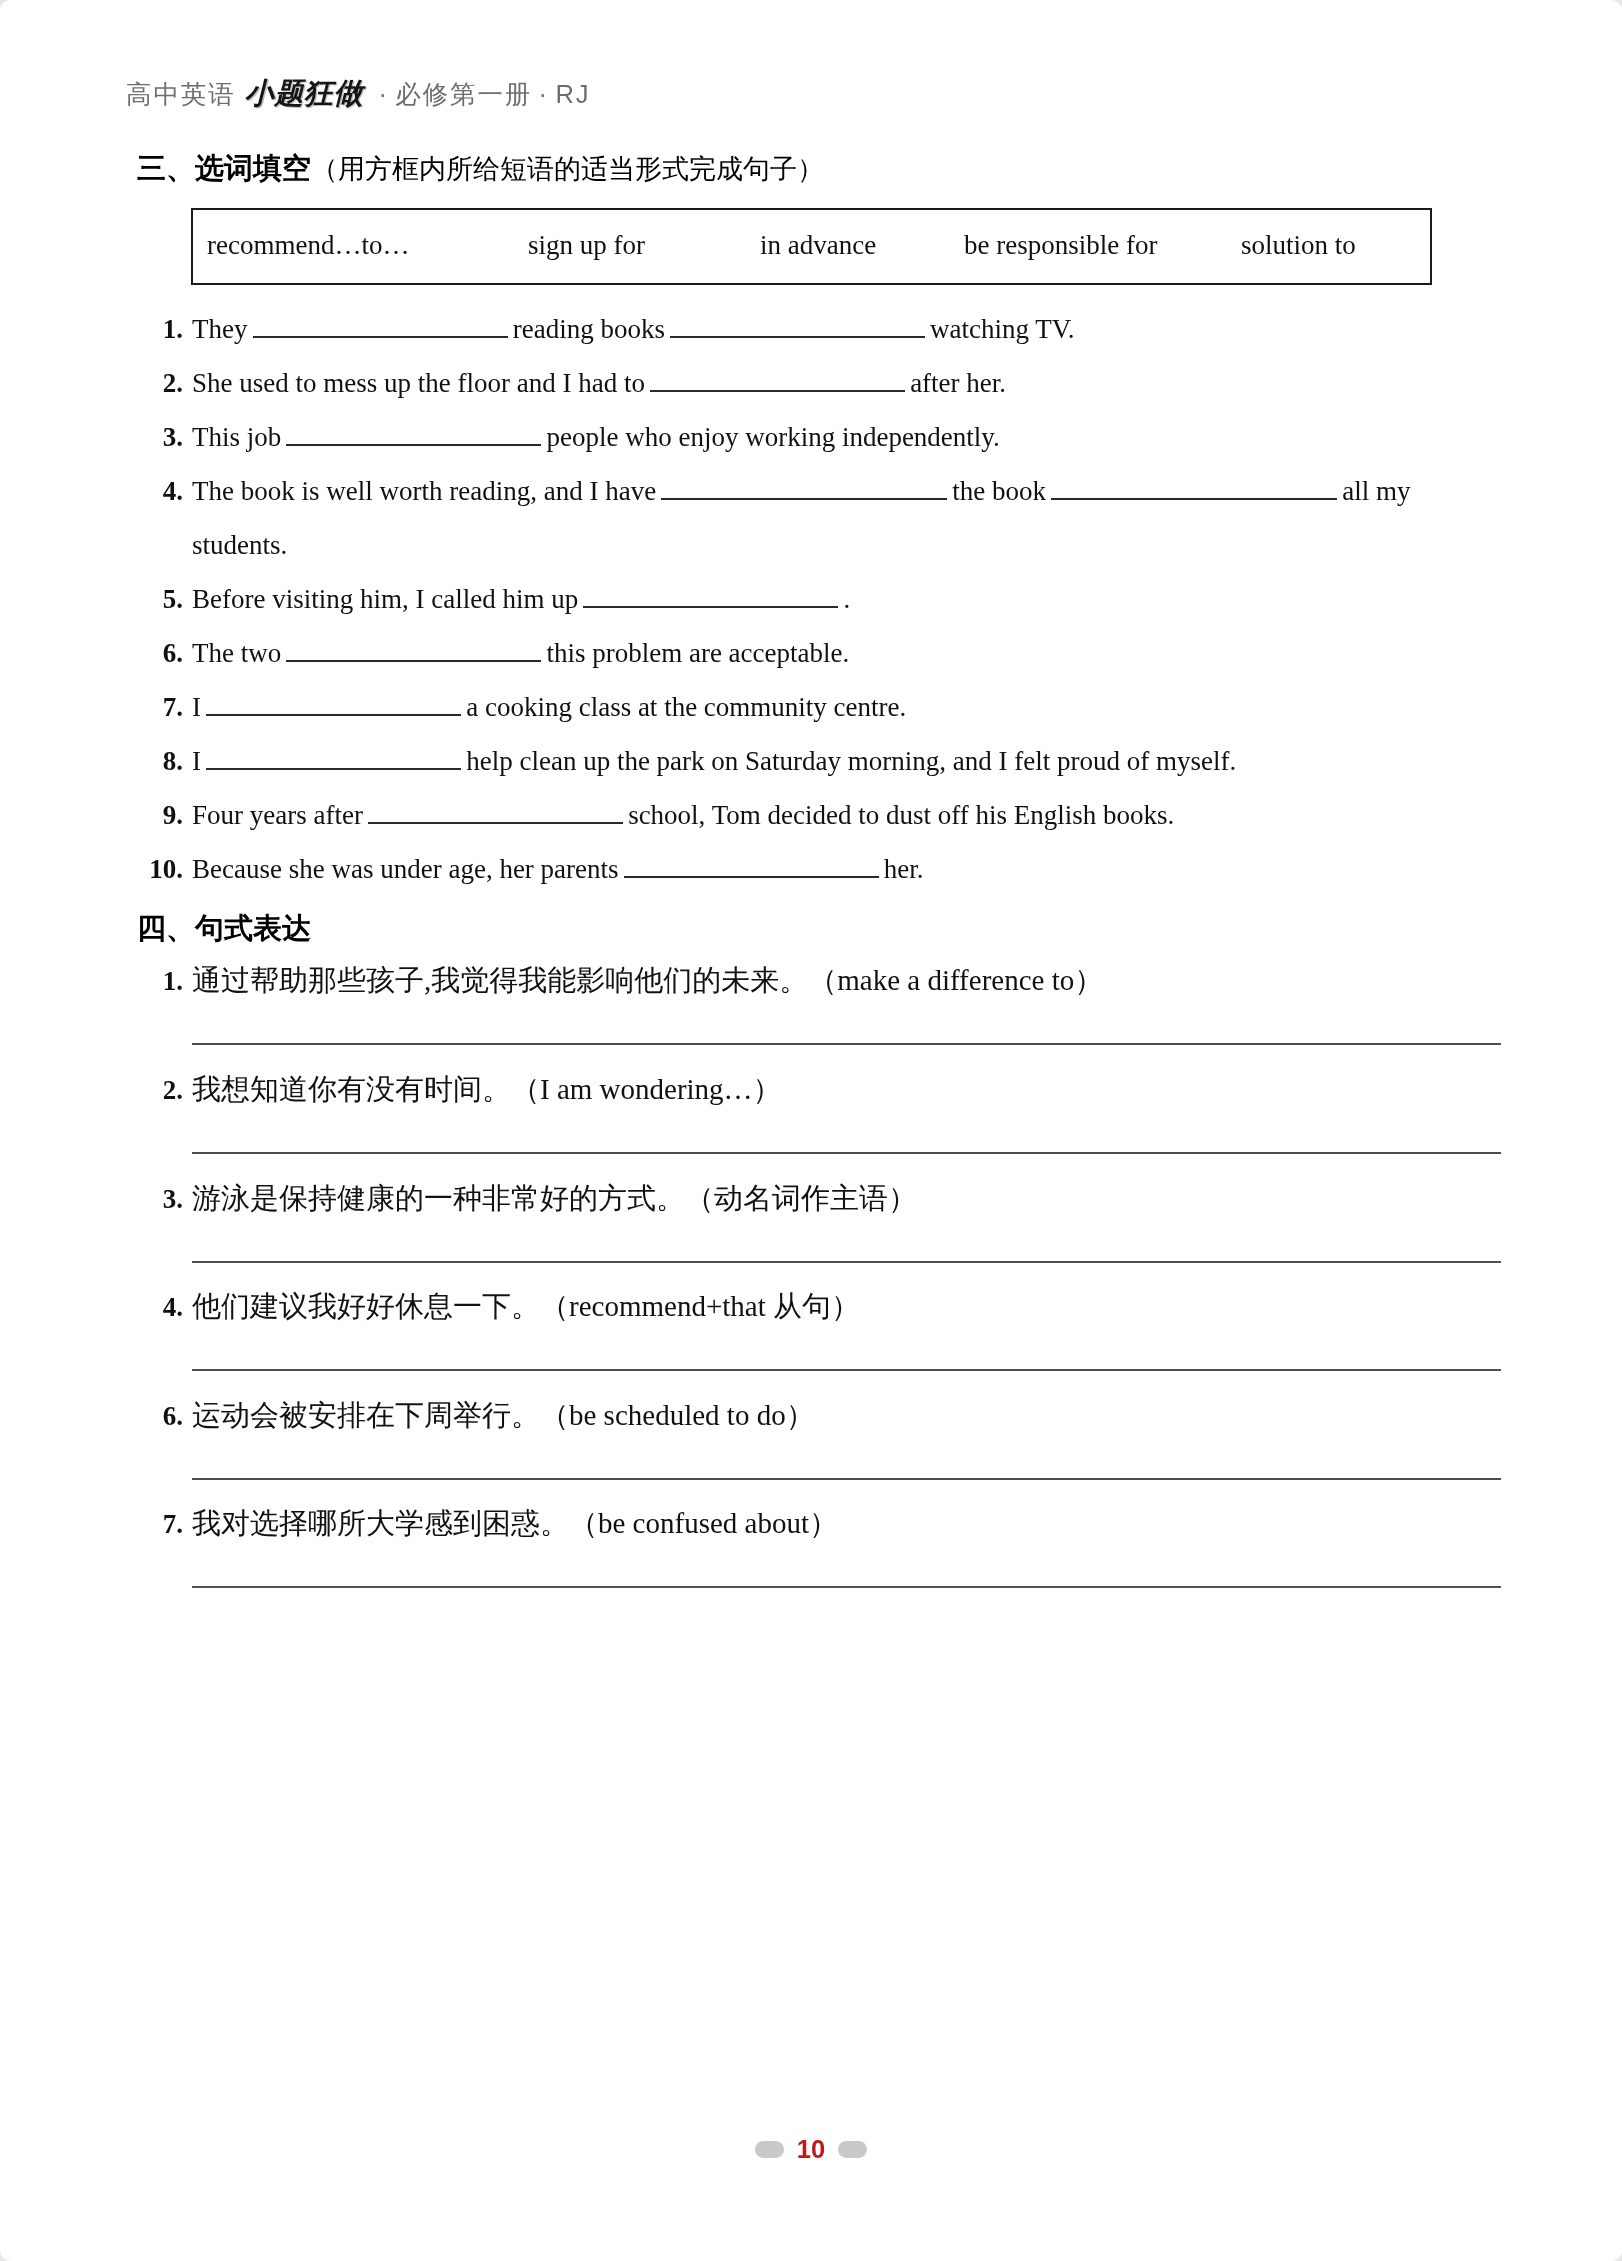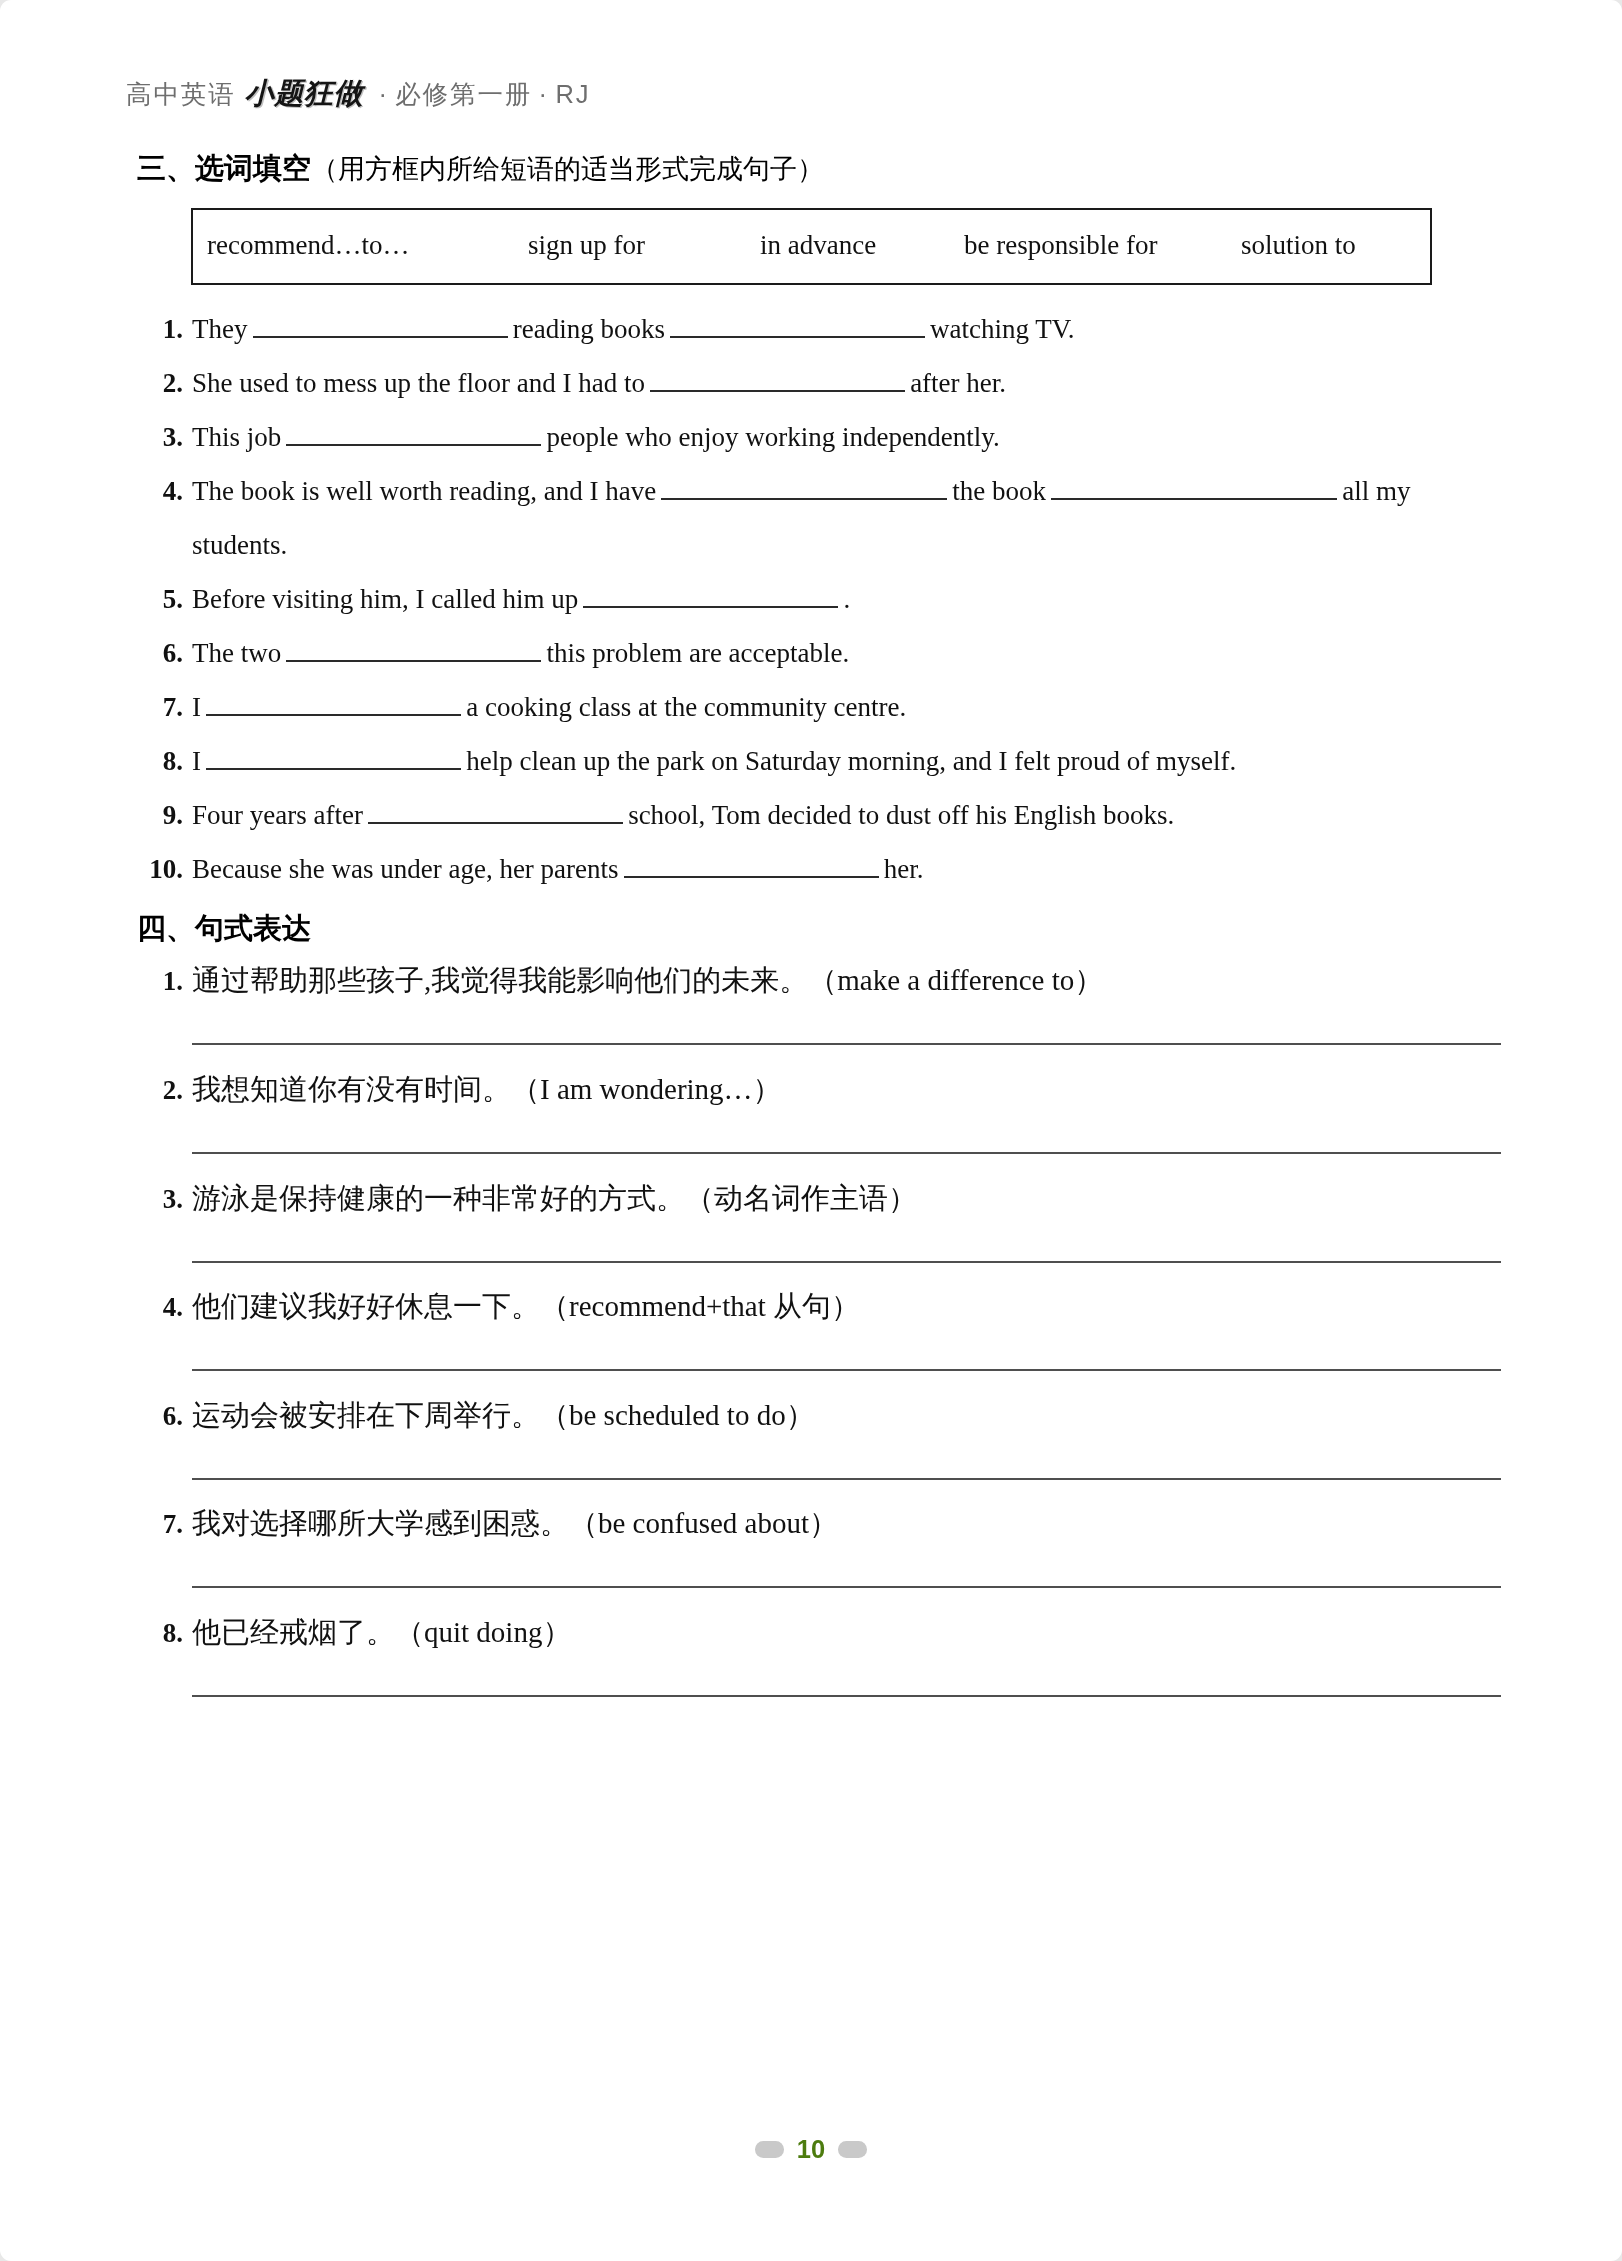--- a/index.html
+++ b/index.html
@@ -74,21 +74,21 @@
   .s4-line{
     margin-left:55px;width:1309px;height:0;
     border-bottom:2.5px solid #4f4f4f;
     margin-top:46px;margin-bottom:21.6px;
   }
   
   .footer{
     position:absolute;left:0;top:2133px;width:1622px;
     text-align:center;
     font-family:"Liberation Sans","DejaVu Sans",sans-serif;
-    font-size:25.5px;color:#4d7c0f;
+    font-size:25.5px;color:#b91c1c;
   }
   .pill{
     display:inline-block;width:29px;height:16.5px;
     background:#c9c9c9;border-radius:8.3px;
     vertical-align:middle;margin:0 12.7px;
   }
   .pagenum{display:inline-block;vertical-align:middle;font-weight:bold;}
 </style>
 </head>
 <body>
@@ -150,24 +150,20 @@
           <div class="s4-line"></div>
         </div>
         <div class="s4-item">
           <div class="s4-text"><span class="s4-num">6.</span><span class="s4-sentence">运动会被安排在下周举行。（be scheduled to do）</span></div>
           <div class="s4-line"></div>
         </div>
         <div class="s4-item">
           <div class="s4-text"><span class="s4-num">7.</span><span class="s4-sentence">我对选择哪所大学感到困惑。（be confused about）</span></div>
           <div class="s4-line"></div>
         </div>
-        <div class="s4-item">
-          <div class="s4-text"><span class="s4-num">8.</span><span class="s4-sentence">他已经戒烟了。（quit doing）</span></div>
-          <div class="s4-line"></div>
-        </div>
       </div>
 
   </div>
 
   <div class="footer">
     <span class="pill"></span><span class="pagenum">10</span><span class="pill"></span>
   </div>
 
 </div>
 

